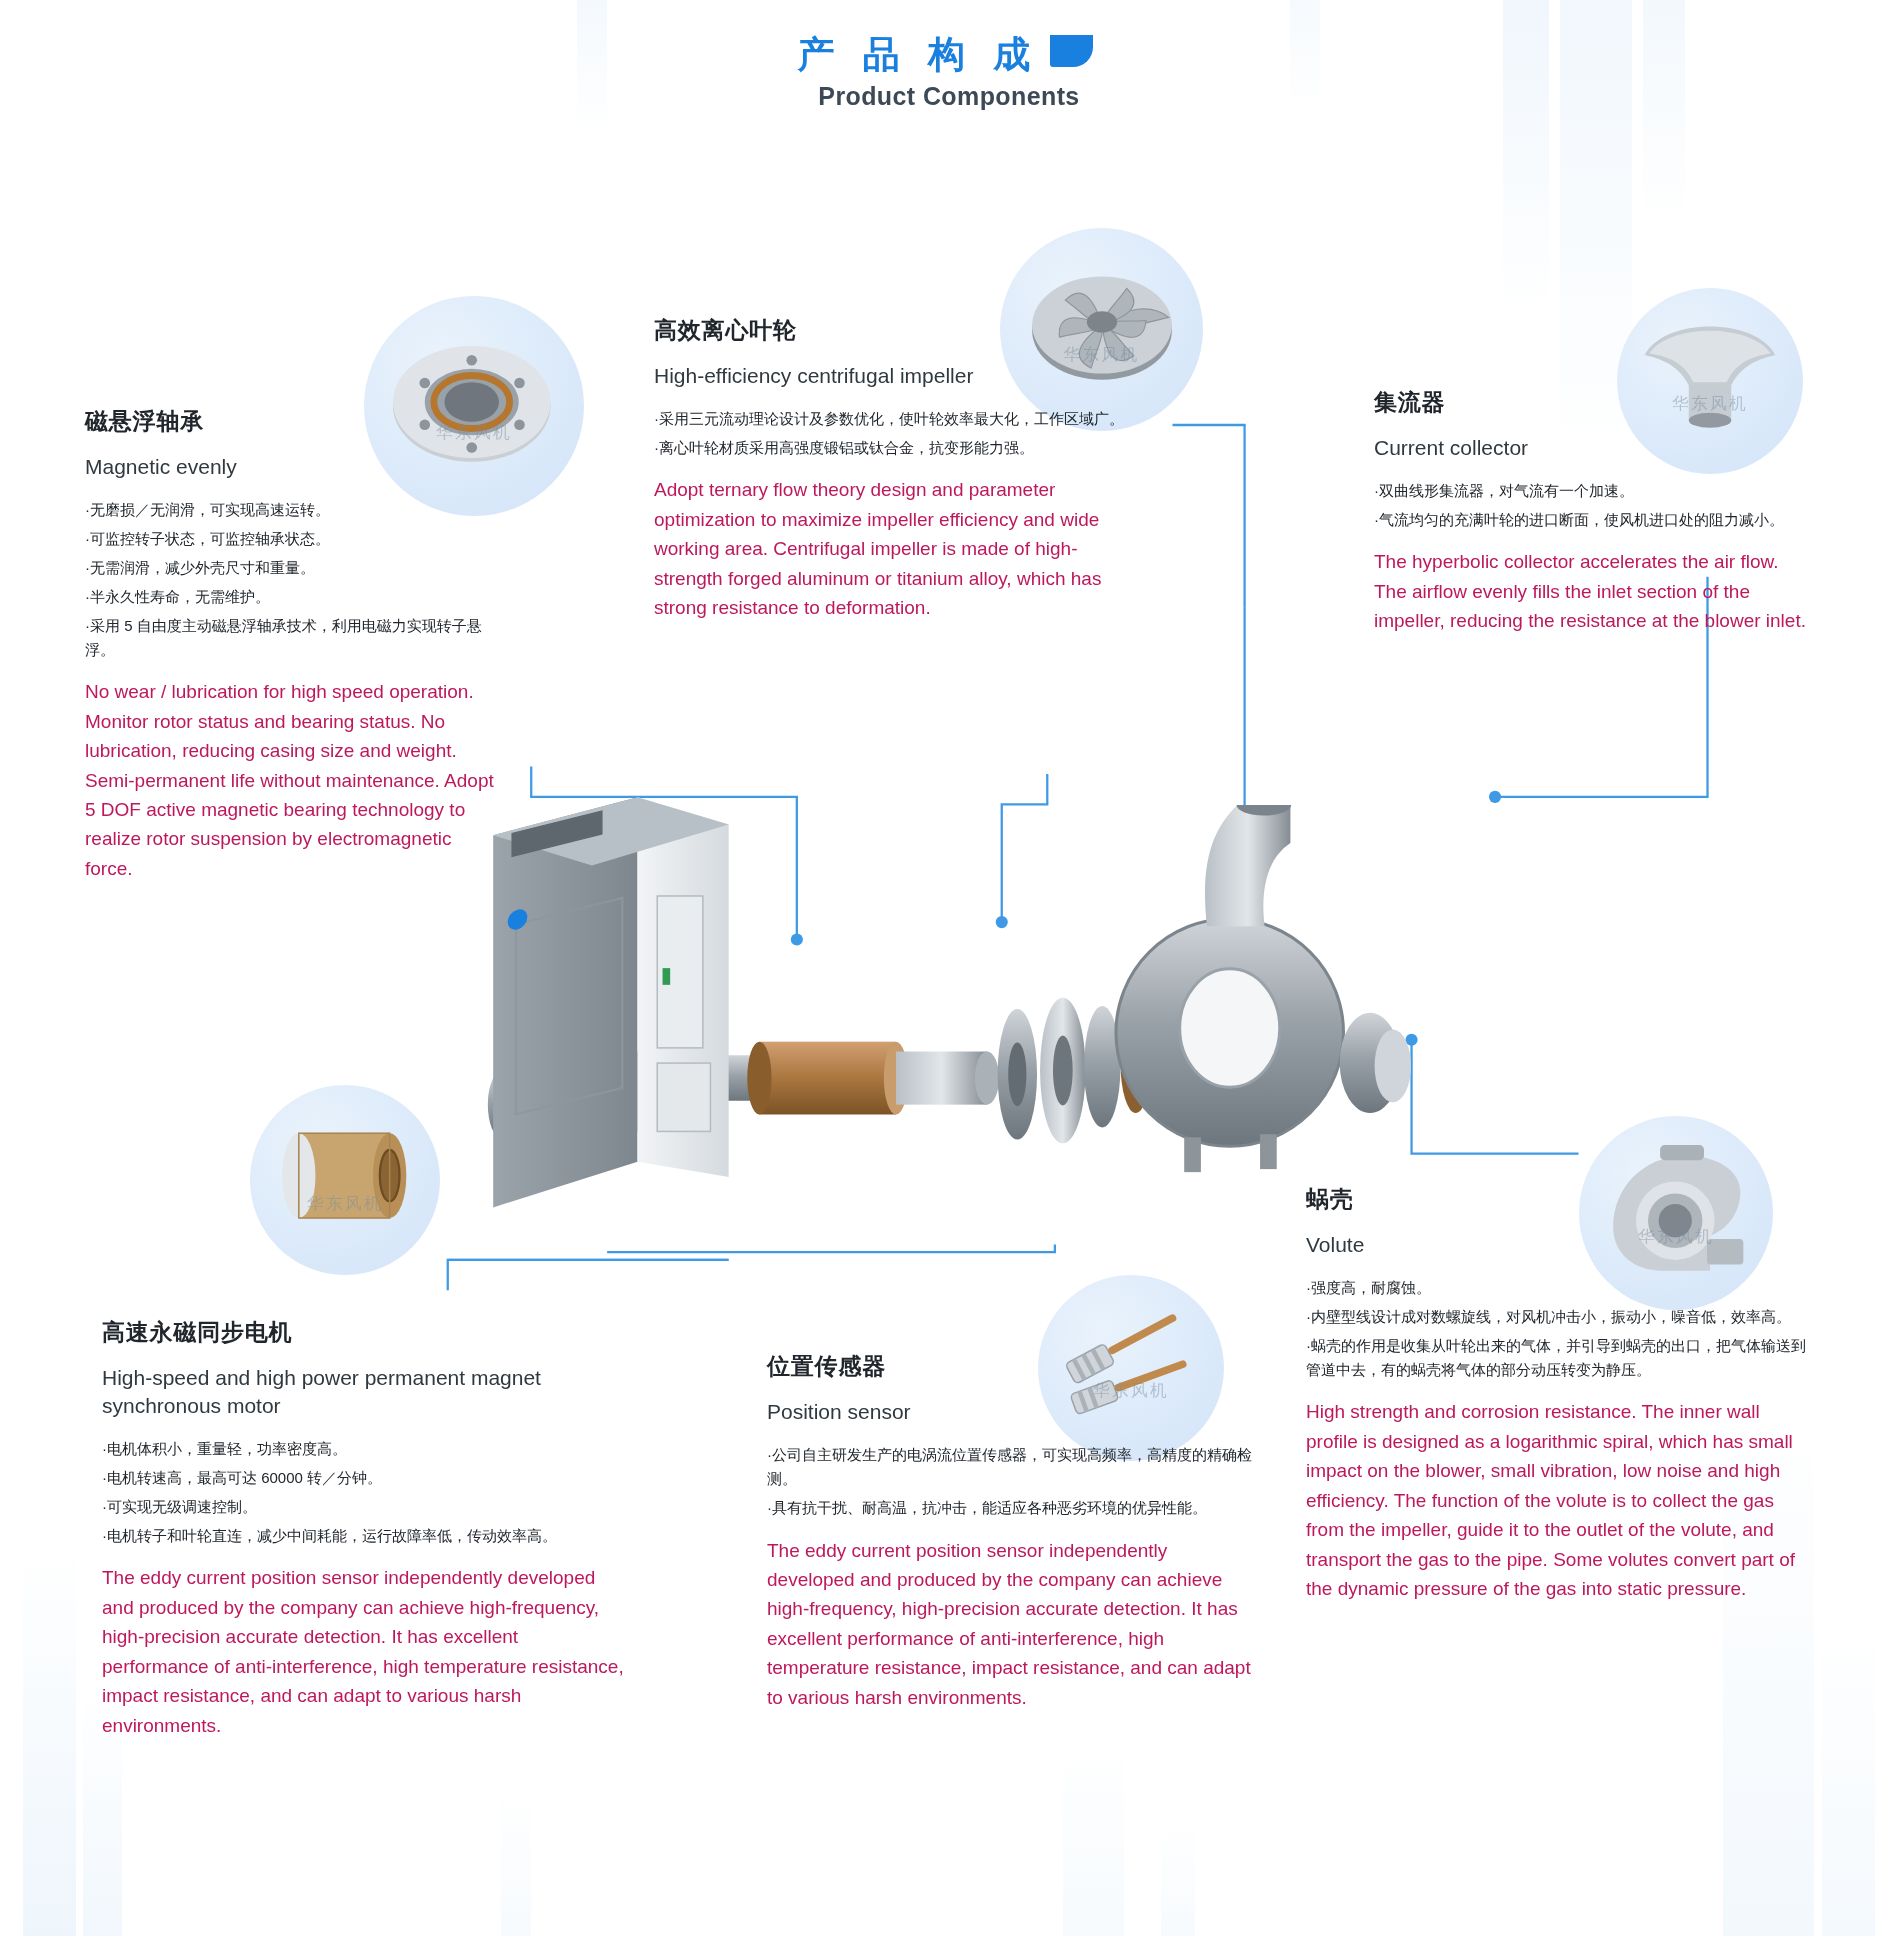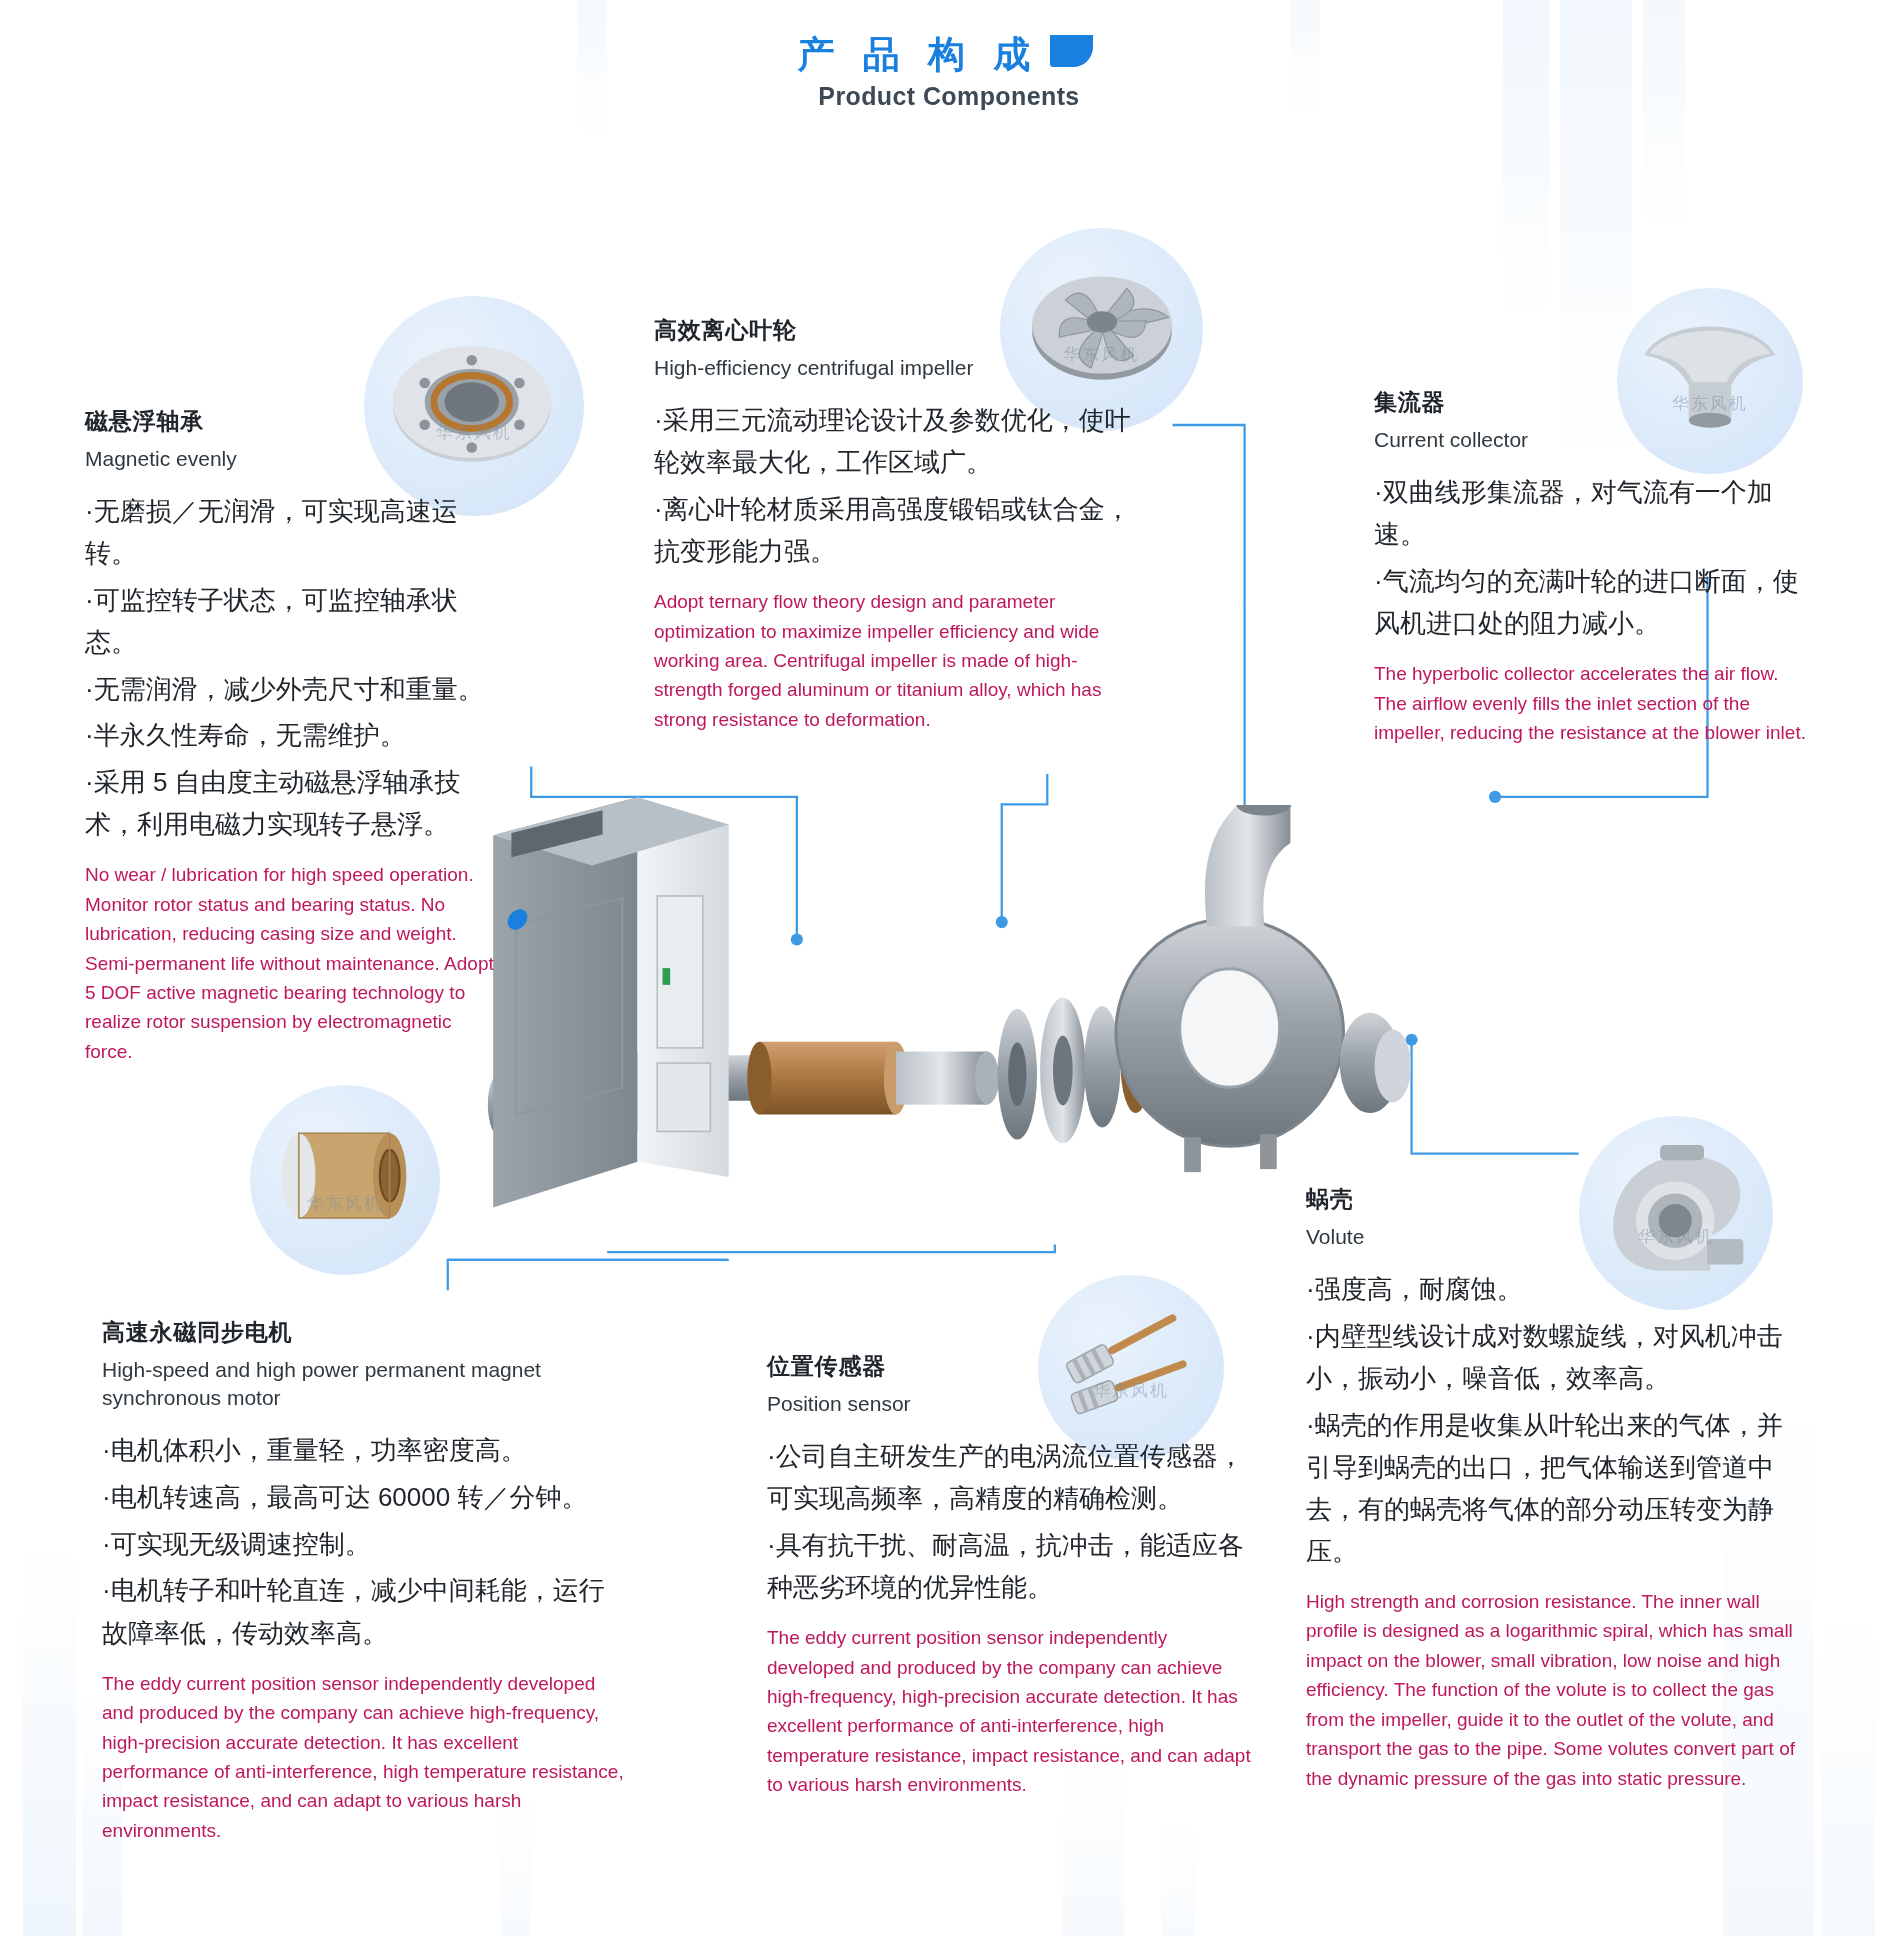--- a/index.html
+++ b/index.html
@@ -41,23 +41,23 @@
   }
   .bubble .wm {
     position:absolute; left:50%; top:62%; transform:translate(-50%,-50%);
     font-size:16.7px; color:rgba(120,140,160,.45); letter-spacing:2.3px; white-space:nowrap;
   }
   .part { position:absolute; left:50%; top:48%; transform:translate(-50%,-50%); }
 
   
   .block { position:absolute; z-index:4; }
   .h-zh { font-size:23px; font-weight:700; color:#20262c; letter-spacing:0.8px; }
-  .h-en { font-size:21px; color:#2f3940; margin-top:8px; line-height:1.35; }
+  .h-en { font-size:21px; color:#2f3940; margin-top:16px; line-height:1.35; }
   .bullets { margin-top:16.7px; }
-  .bullet { font-size:26px; color:#20262c; line-height:1.62; margin-bottom:4.6px; }
+  .bullet { font-size:15px; color:#20262c; line-height:1.62; margin-bottom:4.6px; }
   .para { font-size:19px; color:#be185d; line-height:1.55; margin-top:15px; }
 
   
   .machine { position:absolute; z-index:3; }
 </style>
 </head>
 <body>
 
 <div class="bg-layer">
   <div class="bar" style="left:23px;  width:53px;  height:395px; opacity:.55;"></div>

